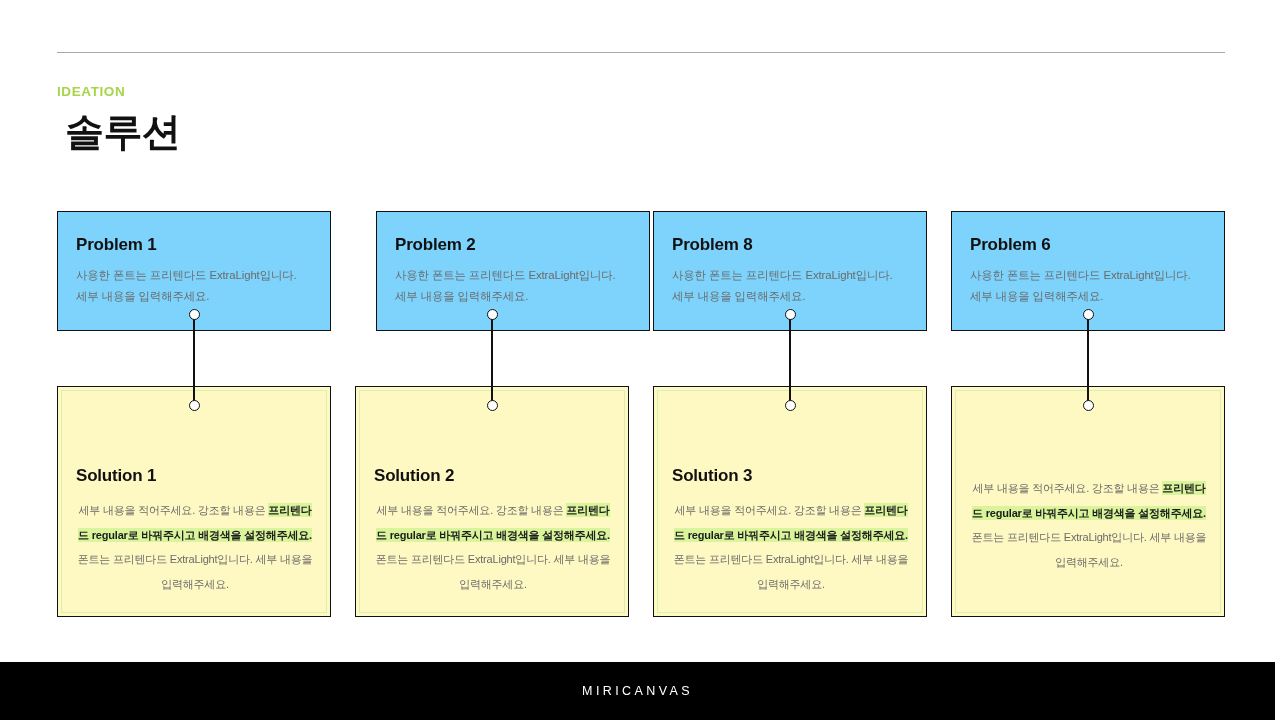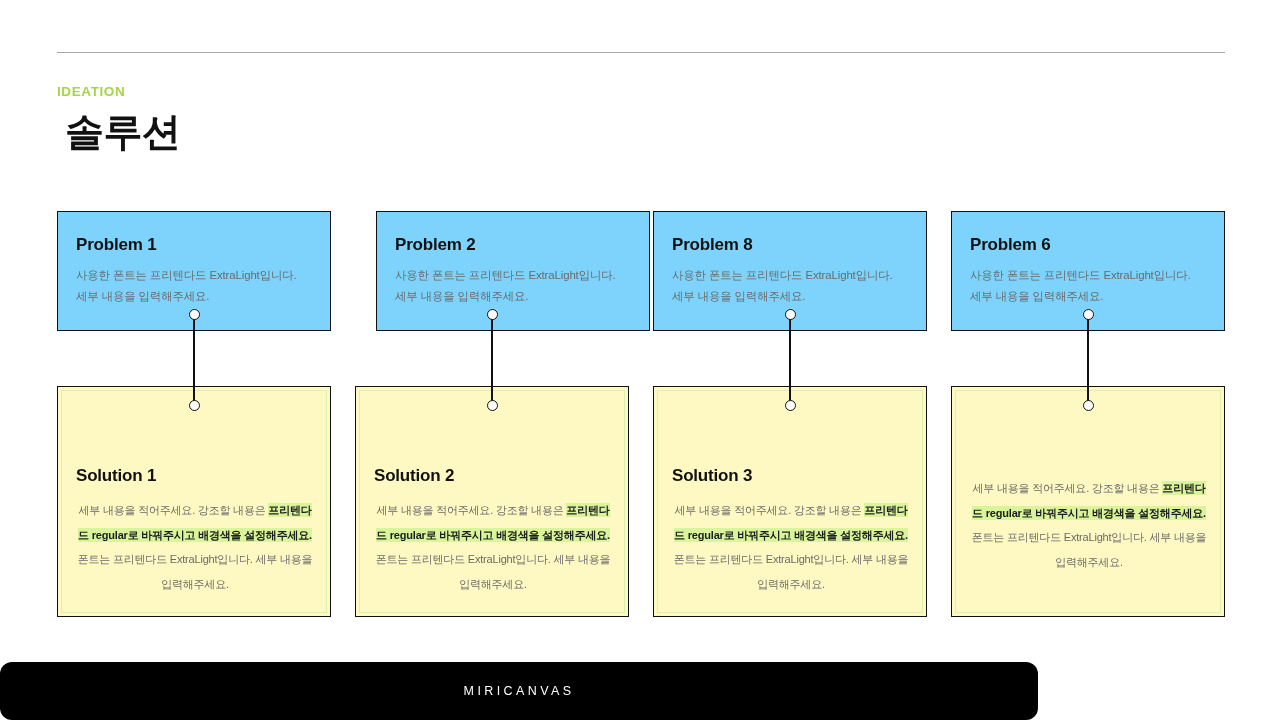--- a/index.html
+++ b/index.html
@@ -182,27 +182,26 @@
     padding: 1px 0;
     box-decoration-break: clone;
     -webkit-box-decoration-break: clone;
   }
 
   
   .footer {
     position: absolute;
     left: 0;
     bottom: 0;
-    width: 1038px;
+    width: 1275px;
     height: 58px;
     background: #000000;
     display: flex;
     align-items: center;
     justify-content: center;
-    border-radius: 12px;
   }
   .footer-brand {
     color: #ffffff;
     font-size: 12.5px;
     letter-spacing: 3.4px;
     font-weight: normal;
   }
 </style>
 </head>
 <body>

